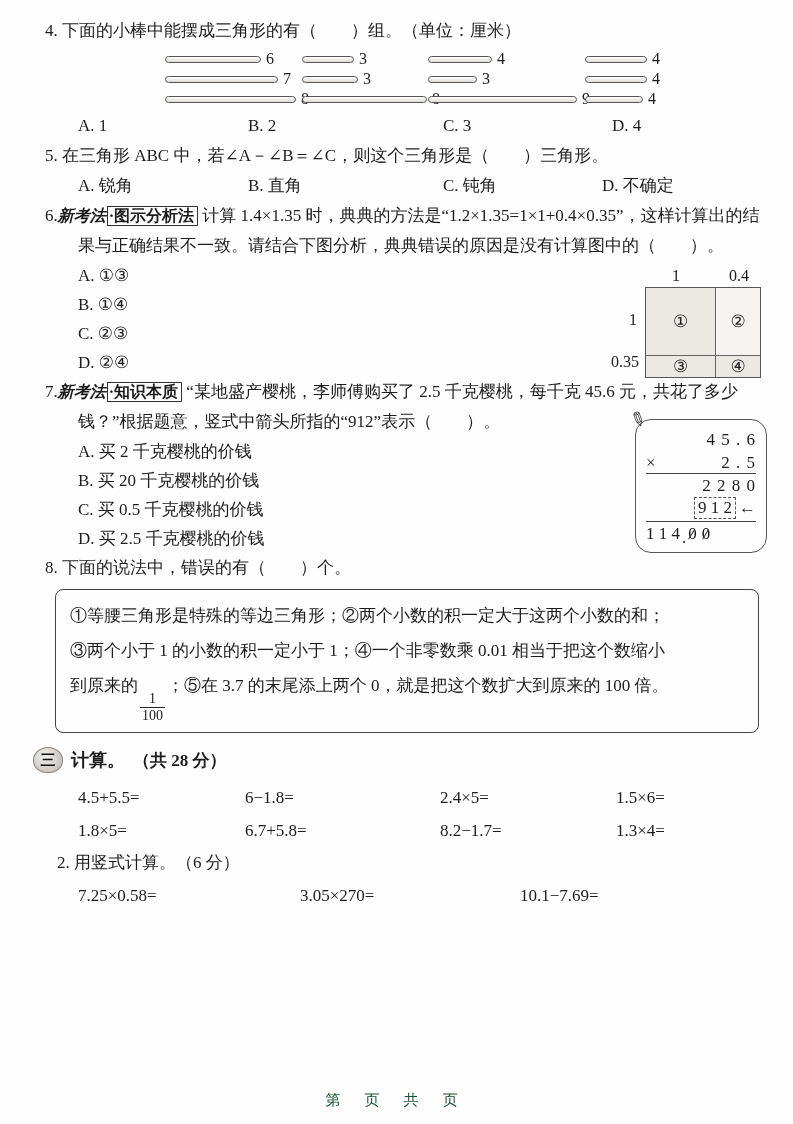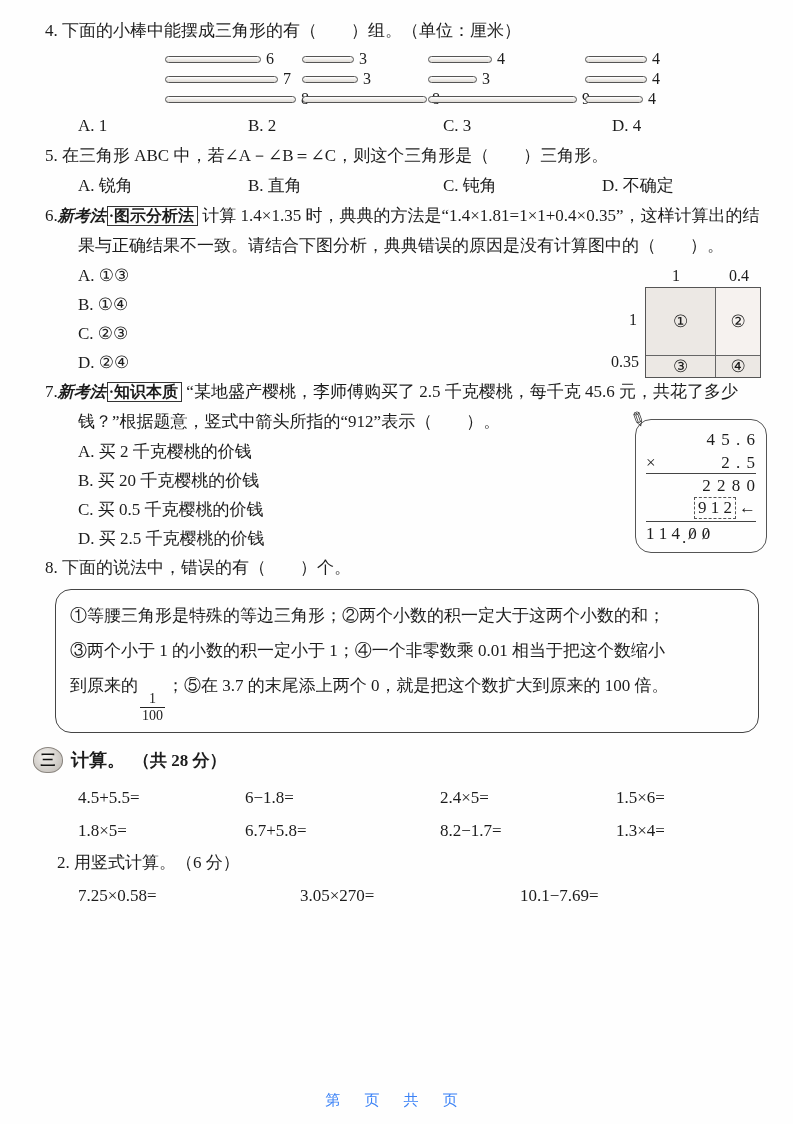--- a/index.html
+++ b/index.html
@@ -66,21 +66,21 @@
   .vc-row.mult { border-bottom: 1.5px solid #444; display: flex; justify-content: space-between; }
   .vc-partial2 { display: flex; justify-content: flex-end; align-items: center; gap: 3px;
     height: 25px; border-bottom: 1.5px solid #444; padding-bottom: 2px; }
   .dash-box { border: 1.4px dashed #555; padding: 0 3px; line-height: 20px; }
   .vc-result { display: flex; align-items: center; gap: 5px; height: 24px; line-height: 24px; }
   .zslash { position: relative; display: inline-block; }
   .zslash::after { content: ""; position: absolute; left: -2px; top: 50%; width: 130%;
     border-top: 1.4px solid #333; transform: rotate(-58deg); }
   .dec-point { margin: 8px -3px 0 -3px; }
   
-  .stmt-box { border: 1.6px solid #444; border-radius: 16px; margin: 6px 0 4px 10px;
+  .stmt-box { border: 1.6px solid #444; border-radius: 8px; margin: 6px 0 4px 10px;
     padding: 8px 14px; width: 704px; line-height: 35px; }
   .frac { display: inline-flex; flex-direction: column; text-align: center; vertical-align: -12px;
     font-size: 14px; line-height: 1.15; margin: 0 2px; }
   .frac .den { border-top: 1.2px solid #222; padding: 0 2px; }
   
   .sec-header { display: flex; align-items: center; gap: 8px; margin: 10px 0 4px -12px; height: 34px; }
   .sec-icon { display: inline-flex; align-items: center; justify-content: center;
     width: 30px; height: 26px; border-radius: 50% 50% 46% 46%;
     background: radial-gradient(circle at 40% 35%, #f3f1ee, #b9b4ae);
     border: 1px solid #8a857f; font-weight: bold; font-size: 15px; color: #111; }
@@ -92,21 +92,21 @@
   .calc-row .k1 { position: absolute; left: 33px; }
   .calc-row .k2 { position: absolute; left: 200px; }
   .calc-row .k3 { position: absolute; left: 395px; }
   .calc-row .k4 { position: absolute; left: 571px; }
   .calc-row .v1 { position: absolute; left: 33px; }
   .calc-row .v2 { position: absolute; left: 255px; }
   .calc-row .v3 { position: absolute; left: 475px; }
   
   .footer { position: absolute; bottom: 14px; left: 0; width: 100%; text-align: center;
     font-family: "Liberation Sans", "DejaVu Sans", sans-serif;
-    font-size: 15px; letter-spacing: 10px; color: #3b82f6; }
+    font-size: 15px; letter-spacing: 10px; color: #14532d; }
 </style>
 </head>
 <body>
 
 <div class="page">
 
   <p class="question"><span class="qnum">4.</span> <span>下面的小棒中能摆成三角形的有（　　）组。（单位：厘米）</span></p>
 
   <div class="sticks-area">
     <div class="stick-group g1">
@@ -175,21 +175,21 @@
   </div>
 
   <p class="question"><span class="qnum">5.</span> <span>在三角形 ABC 中，若∠A－∠B＝∠C，则这个三角形是（　　）三角形。</span></p>
   <div class="opt-row">
     <span class="c1">A. 锐角</span>
     <span class="c2">B. 直角</span>
     <span class="c3">C. 钝角</span>
     <span class="c4b">D. 不确定</span>
   </div>
 
-  <p class="question"><span class="qnum">6.</span><span class="badge-new">新考法</span><span class="badge-box">·图示分析法</span> <span>计算 1.4×1.35 时，典典的方法是“1.4×1.81=1×1+0.4×0.35”，这样计算出的结果与正确结果不一致。请结合下图分析，典典错误的原因是没有计算图中的（　　）。</span></p>
+  <p class="question"><span class="qnum">6.</span><span class="badge-new">新考法</span><span class="badge-box">·图示分析法</span> <span>计算 1.4×1.35 时，典典的方法是“1.2×1.35=1×1+0.4×0.35”，这样计算出的结果与正确结果不一致。请结合下图分析，典典错误的原因是没有计算图中的（　　）。</span></p>
 
   <div class="opt-figure-wrap">
     <div class="opt-col">
       <div>A. ①③</div>
       <div>B. ①④</div>
       <div>C. ②③</div>
       <div>D. ②④</div>
     </div>
     <div class="area-model">
       <div class="am-toplabels">

